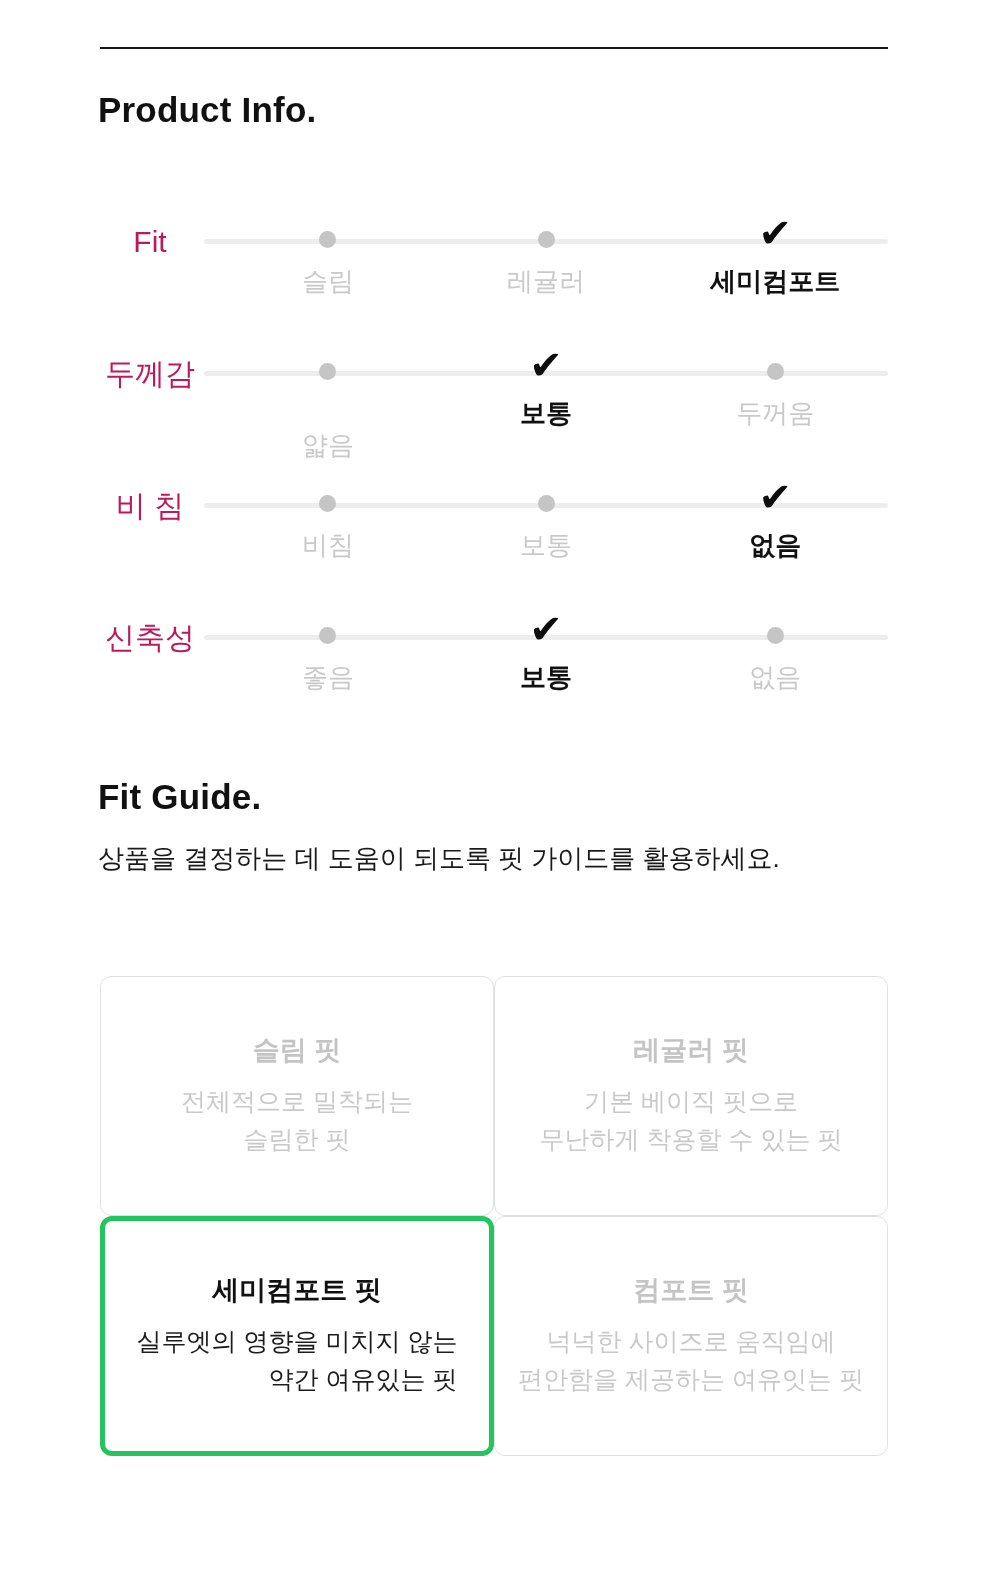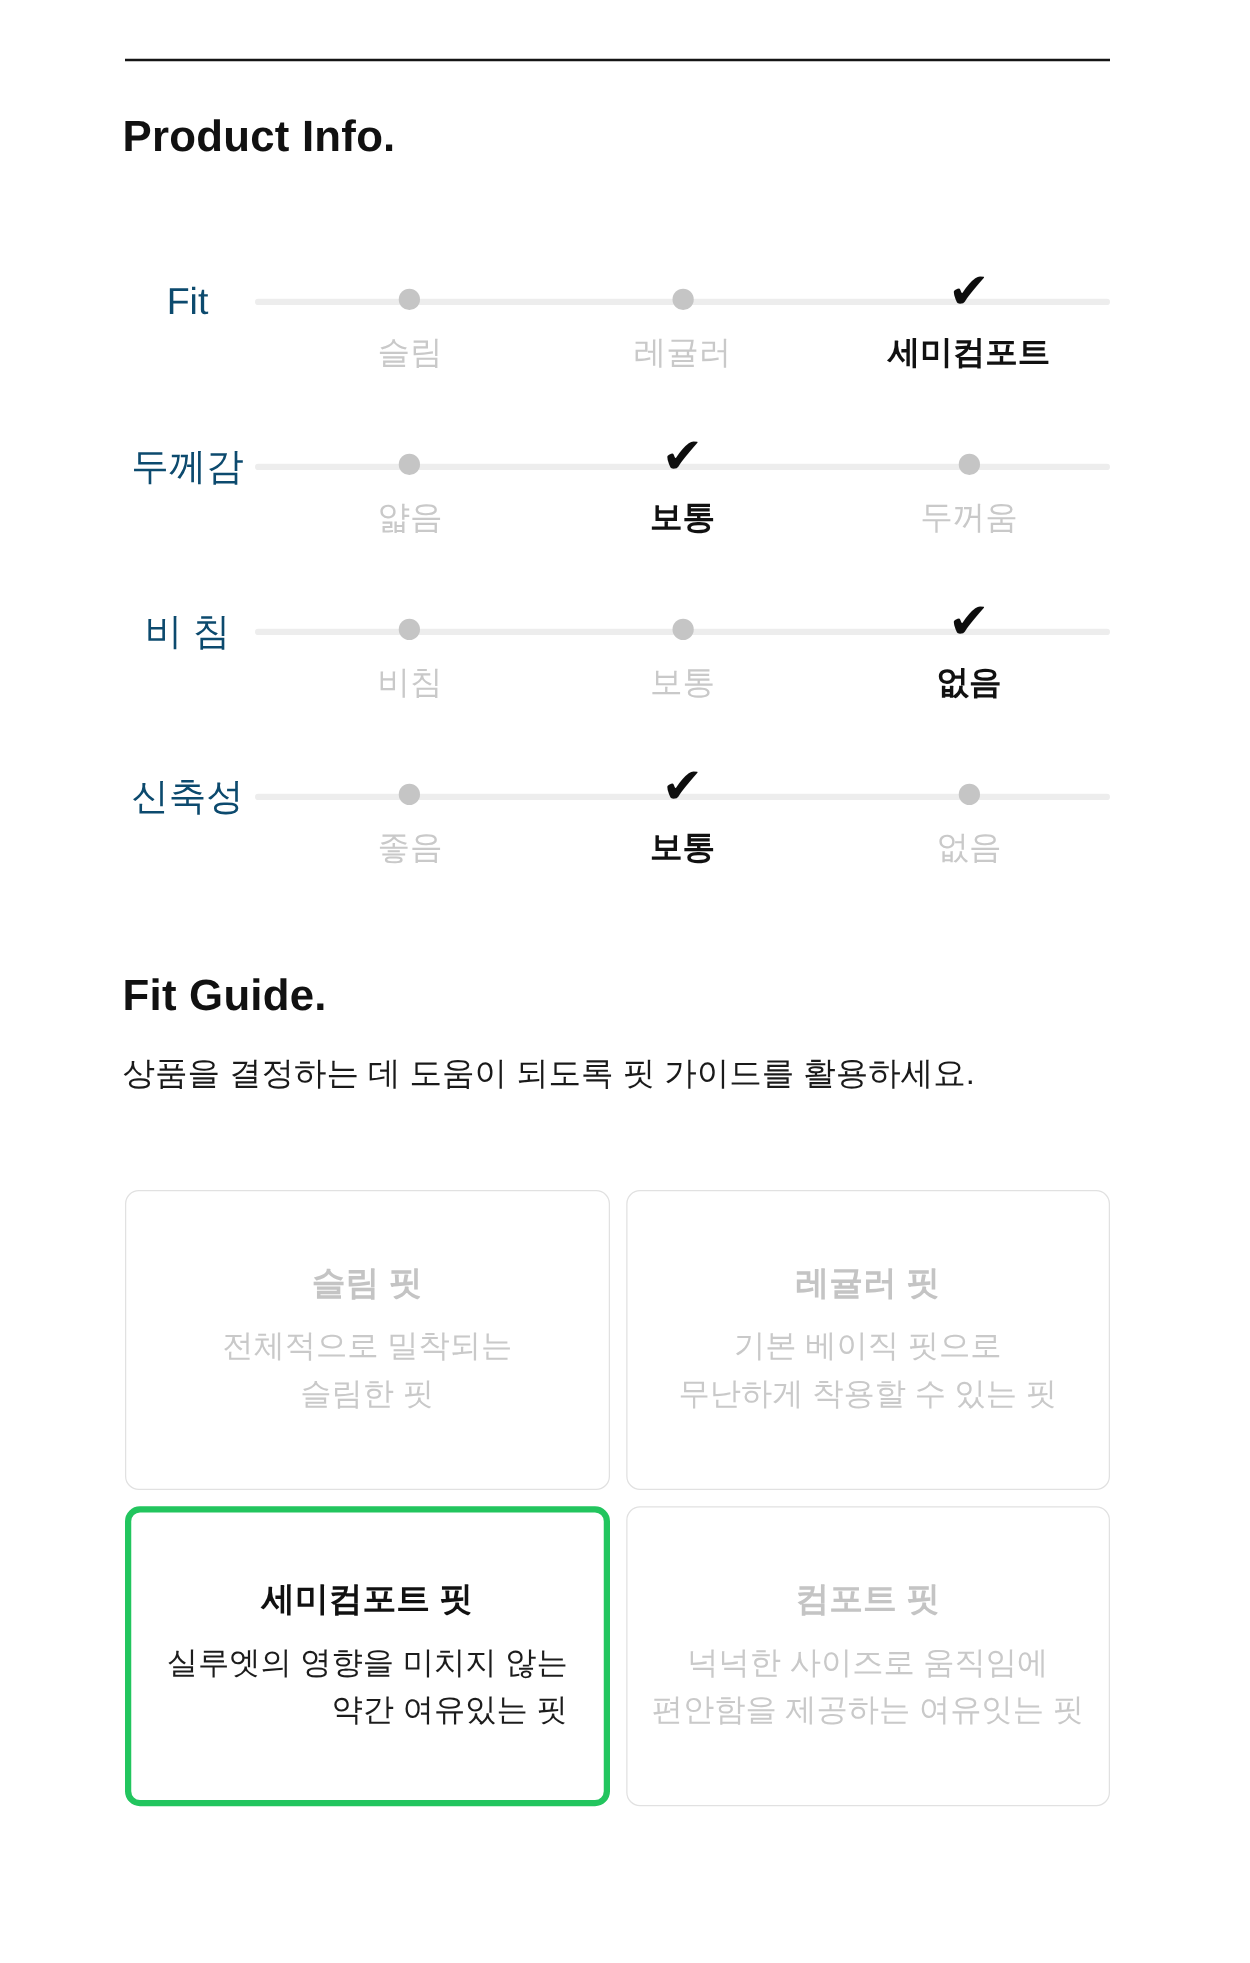--- a/index.html
+++ b/index.html
@@ -14,21 +14,21 @@
     font-size:35px; font-weight:700; color:#111; letter-spacing:0.2px;
     line-height:1.1;
   }
 
   
   .attrs { margin:78px 100px 0 100px; }
   .attr-row { display:flex; height:132px; }
   .attr-label {
     width:100px; flex:0 0 100px;
     padding-top:17px; font-size:30px; line-height:34px;
-    color:#0c4a6e; text-align:center; white-space:pre;
+    color:#be185d; text-align:center; white-space:pre;
   }
   .attr-track { flex:1; position:relative; }
   .track-line {
     position:absolute; left:4px; right:0; top:31px; height:5px;
     background:#ededed; border-radius:3px;
   }
   .attr-option {
     position:absolute; top:0; width:220px; margin-left:-110px;
     display:flex; flex-direction:column; align-items:center;
   }
@@ -41,22 +41,22 @@
     transform:translateY(-7px);
   }
   .option-label { font-size:26px; line-height:30px; color:#c9c9c9; margin-top:-6px; white-space:nowrap; }
   .option-label.active { color:#111; font-weight:700; }
 
   
   h2.section-title { }
   .subtitle { margin:26px 98px 0 98px; font-size:26px; color:#1a1a1a; line-height:32px; }
 
   .fit-grid {
-    margin:78px 100px 0 100px;
-    display:grid; grid-template-columns:1fr 1fr; gap:13px;
+    margin:102px 100px 0 100px;
+    display:grid; grid-template-columns:1fr 1fr; 
     grid-auto-rows:minmax(240px,auto);
   }
   .fit-card {
     background:#fff; border:1px solid #e1e1e1; border-radius:11px;
     display:flex; flex-direction:column; align-items:center; justify-content:center;
     text-align:center; padding:20px 10px;
   }
   .fit-card .card-title { font-size:27px; font-weight:700; color:#c4c4c4; line-height:32px; }
   .fit-card .card-body { margin-top:16px; font-size:25px; color:#c9c9c9; line-height:38px; }
   .fit-card.selected { border:5px solid #22c55e; border-radius:12px; }
@@ -94,21 +94,21 @@
               <span class="check-glyph">✔</span>
             </div>
             <div class="option-label active">세미컴포트</div>
           </div>
         </div>
       </div>
       <div class="attr-row">
         <div class="attr-label">두께감</div>
         <div class="attr-track">
           <div class="track-line"></div>
-          <div class="attr-option" style="left: 18.6%;">
+          <div class="attr-option" style="left: 18.6%; gap: 32px;">
             <div class="marker-area">
               <span class="dot"></span>
             </div>
             <div class="option-label">얇음</div>
           </div>
           <div class="attr-option" style="left: 50.3%;">
             <div class="marker-area">
               <span class="check-glyph">✔</span>
             </div>
             <div class="option-label active">보통</div>

